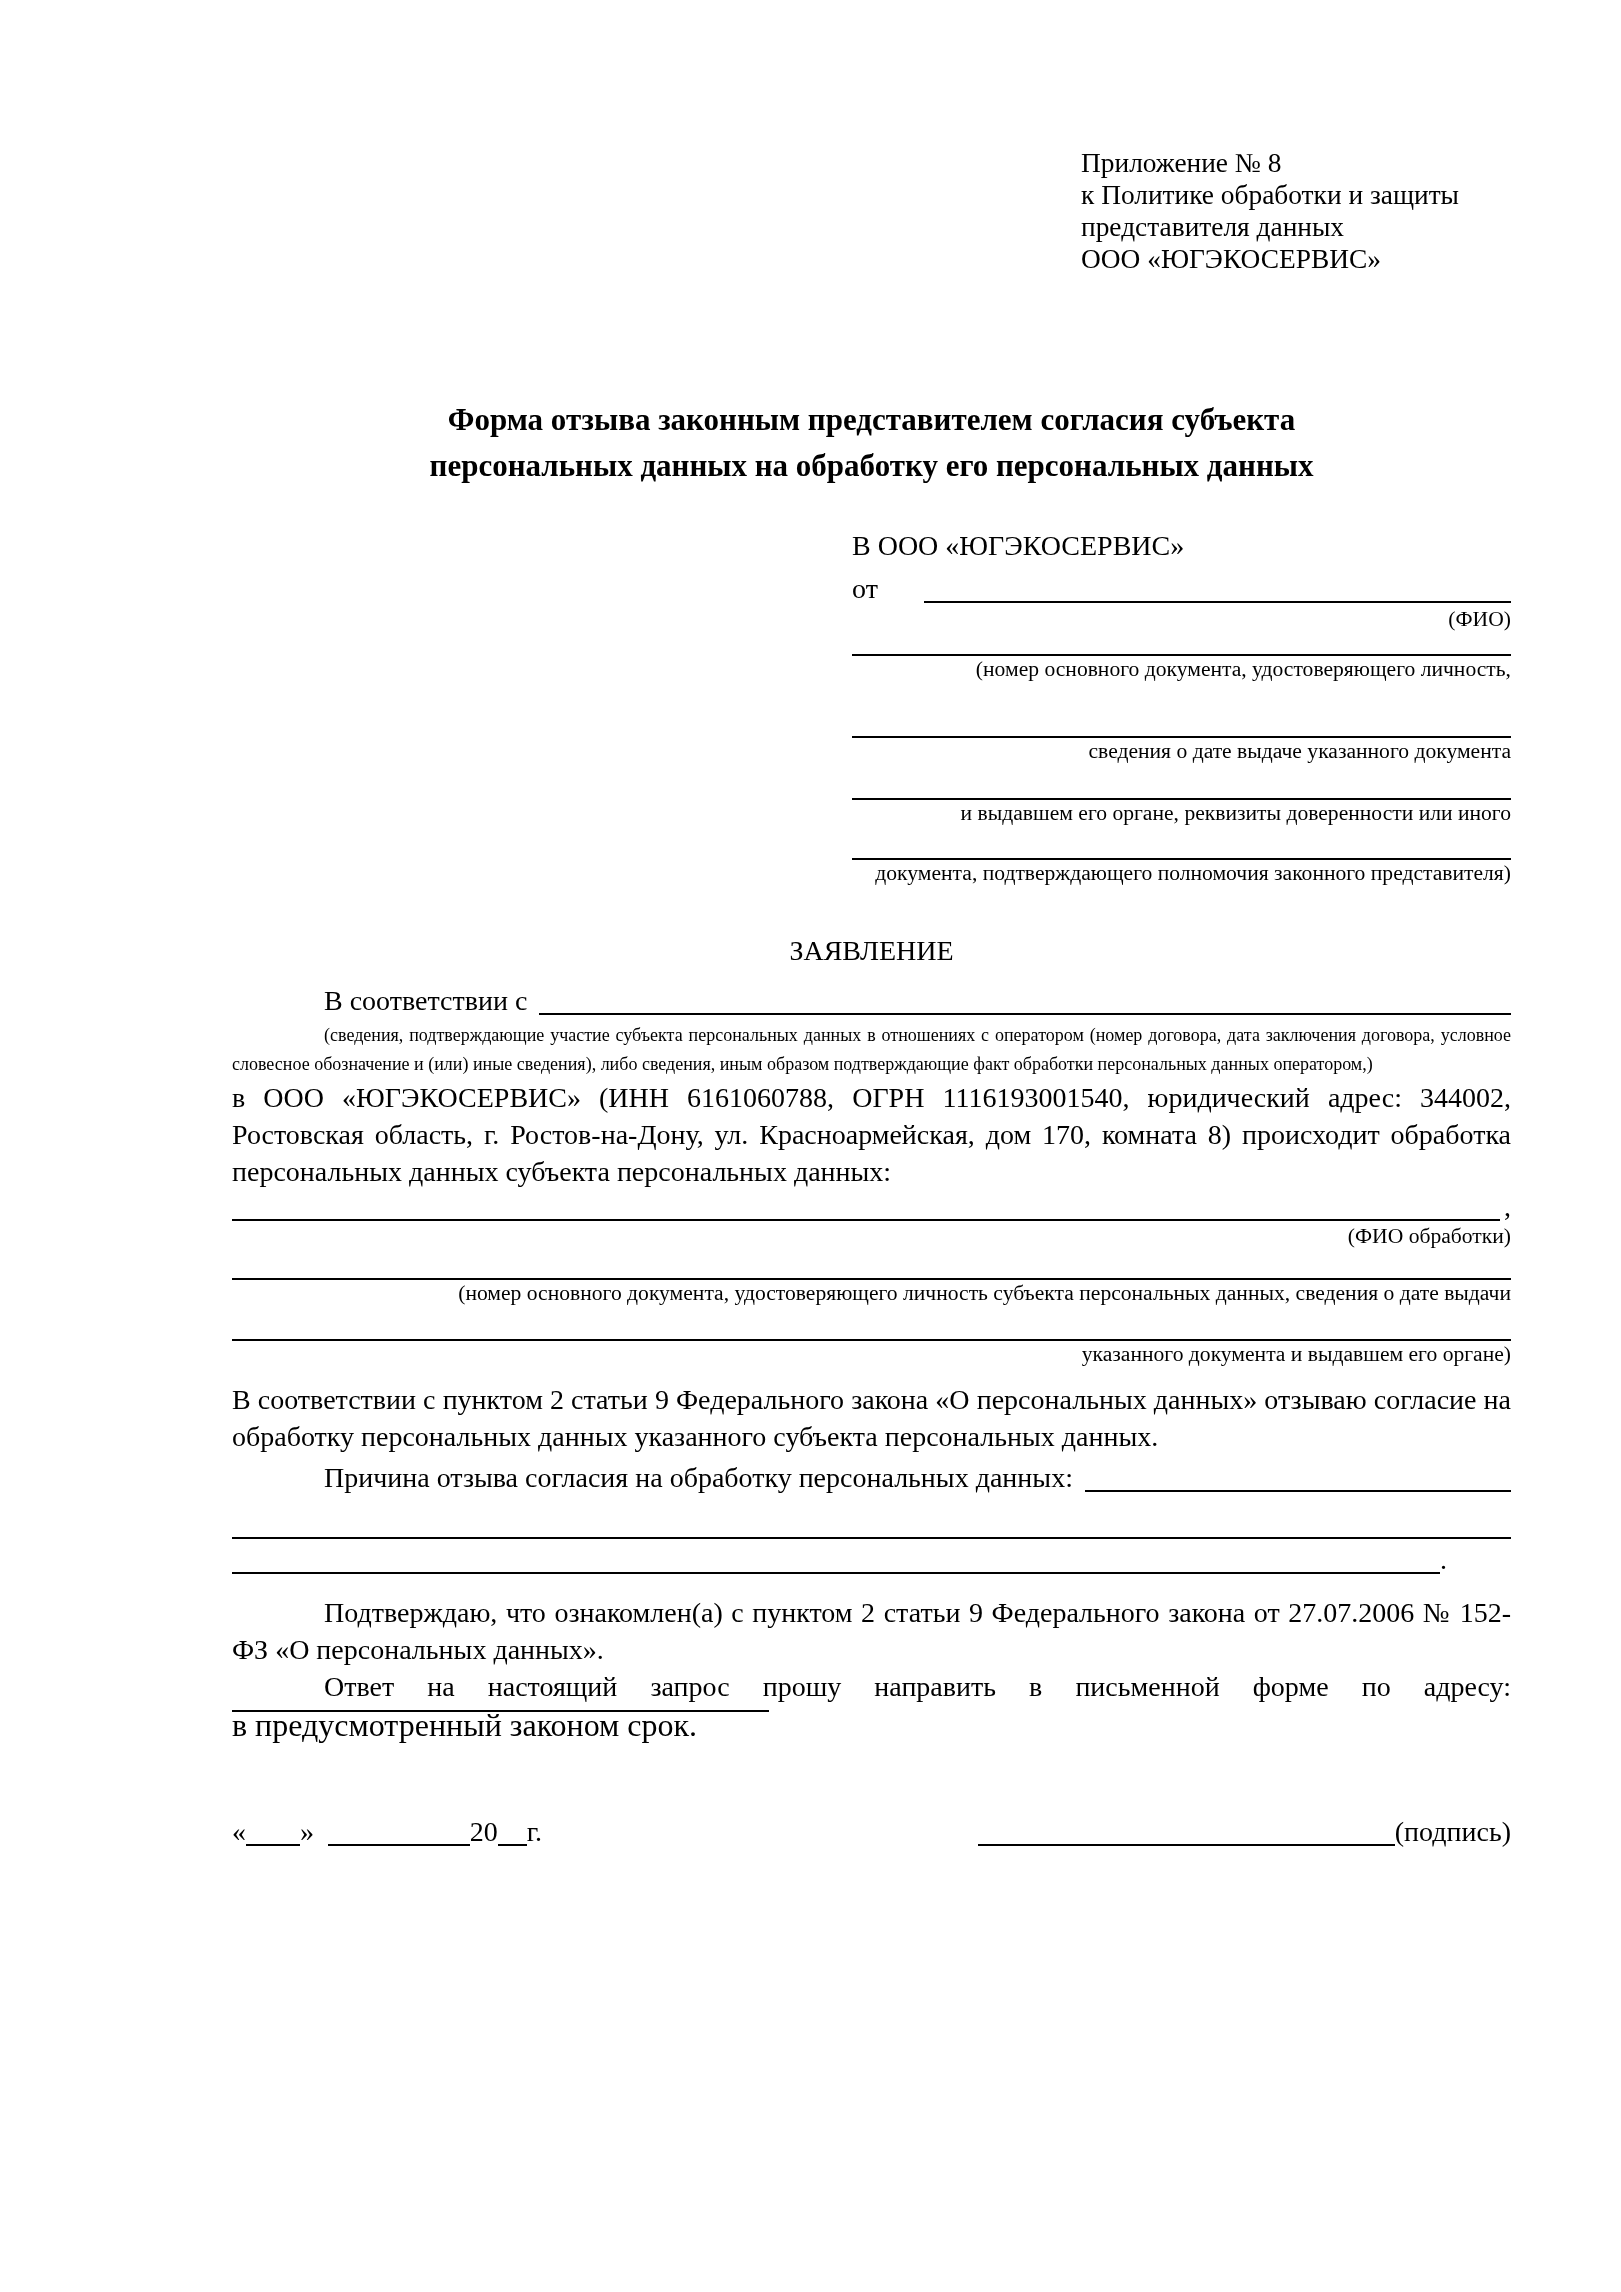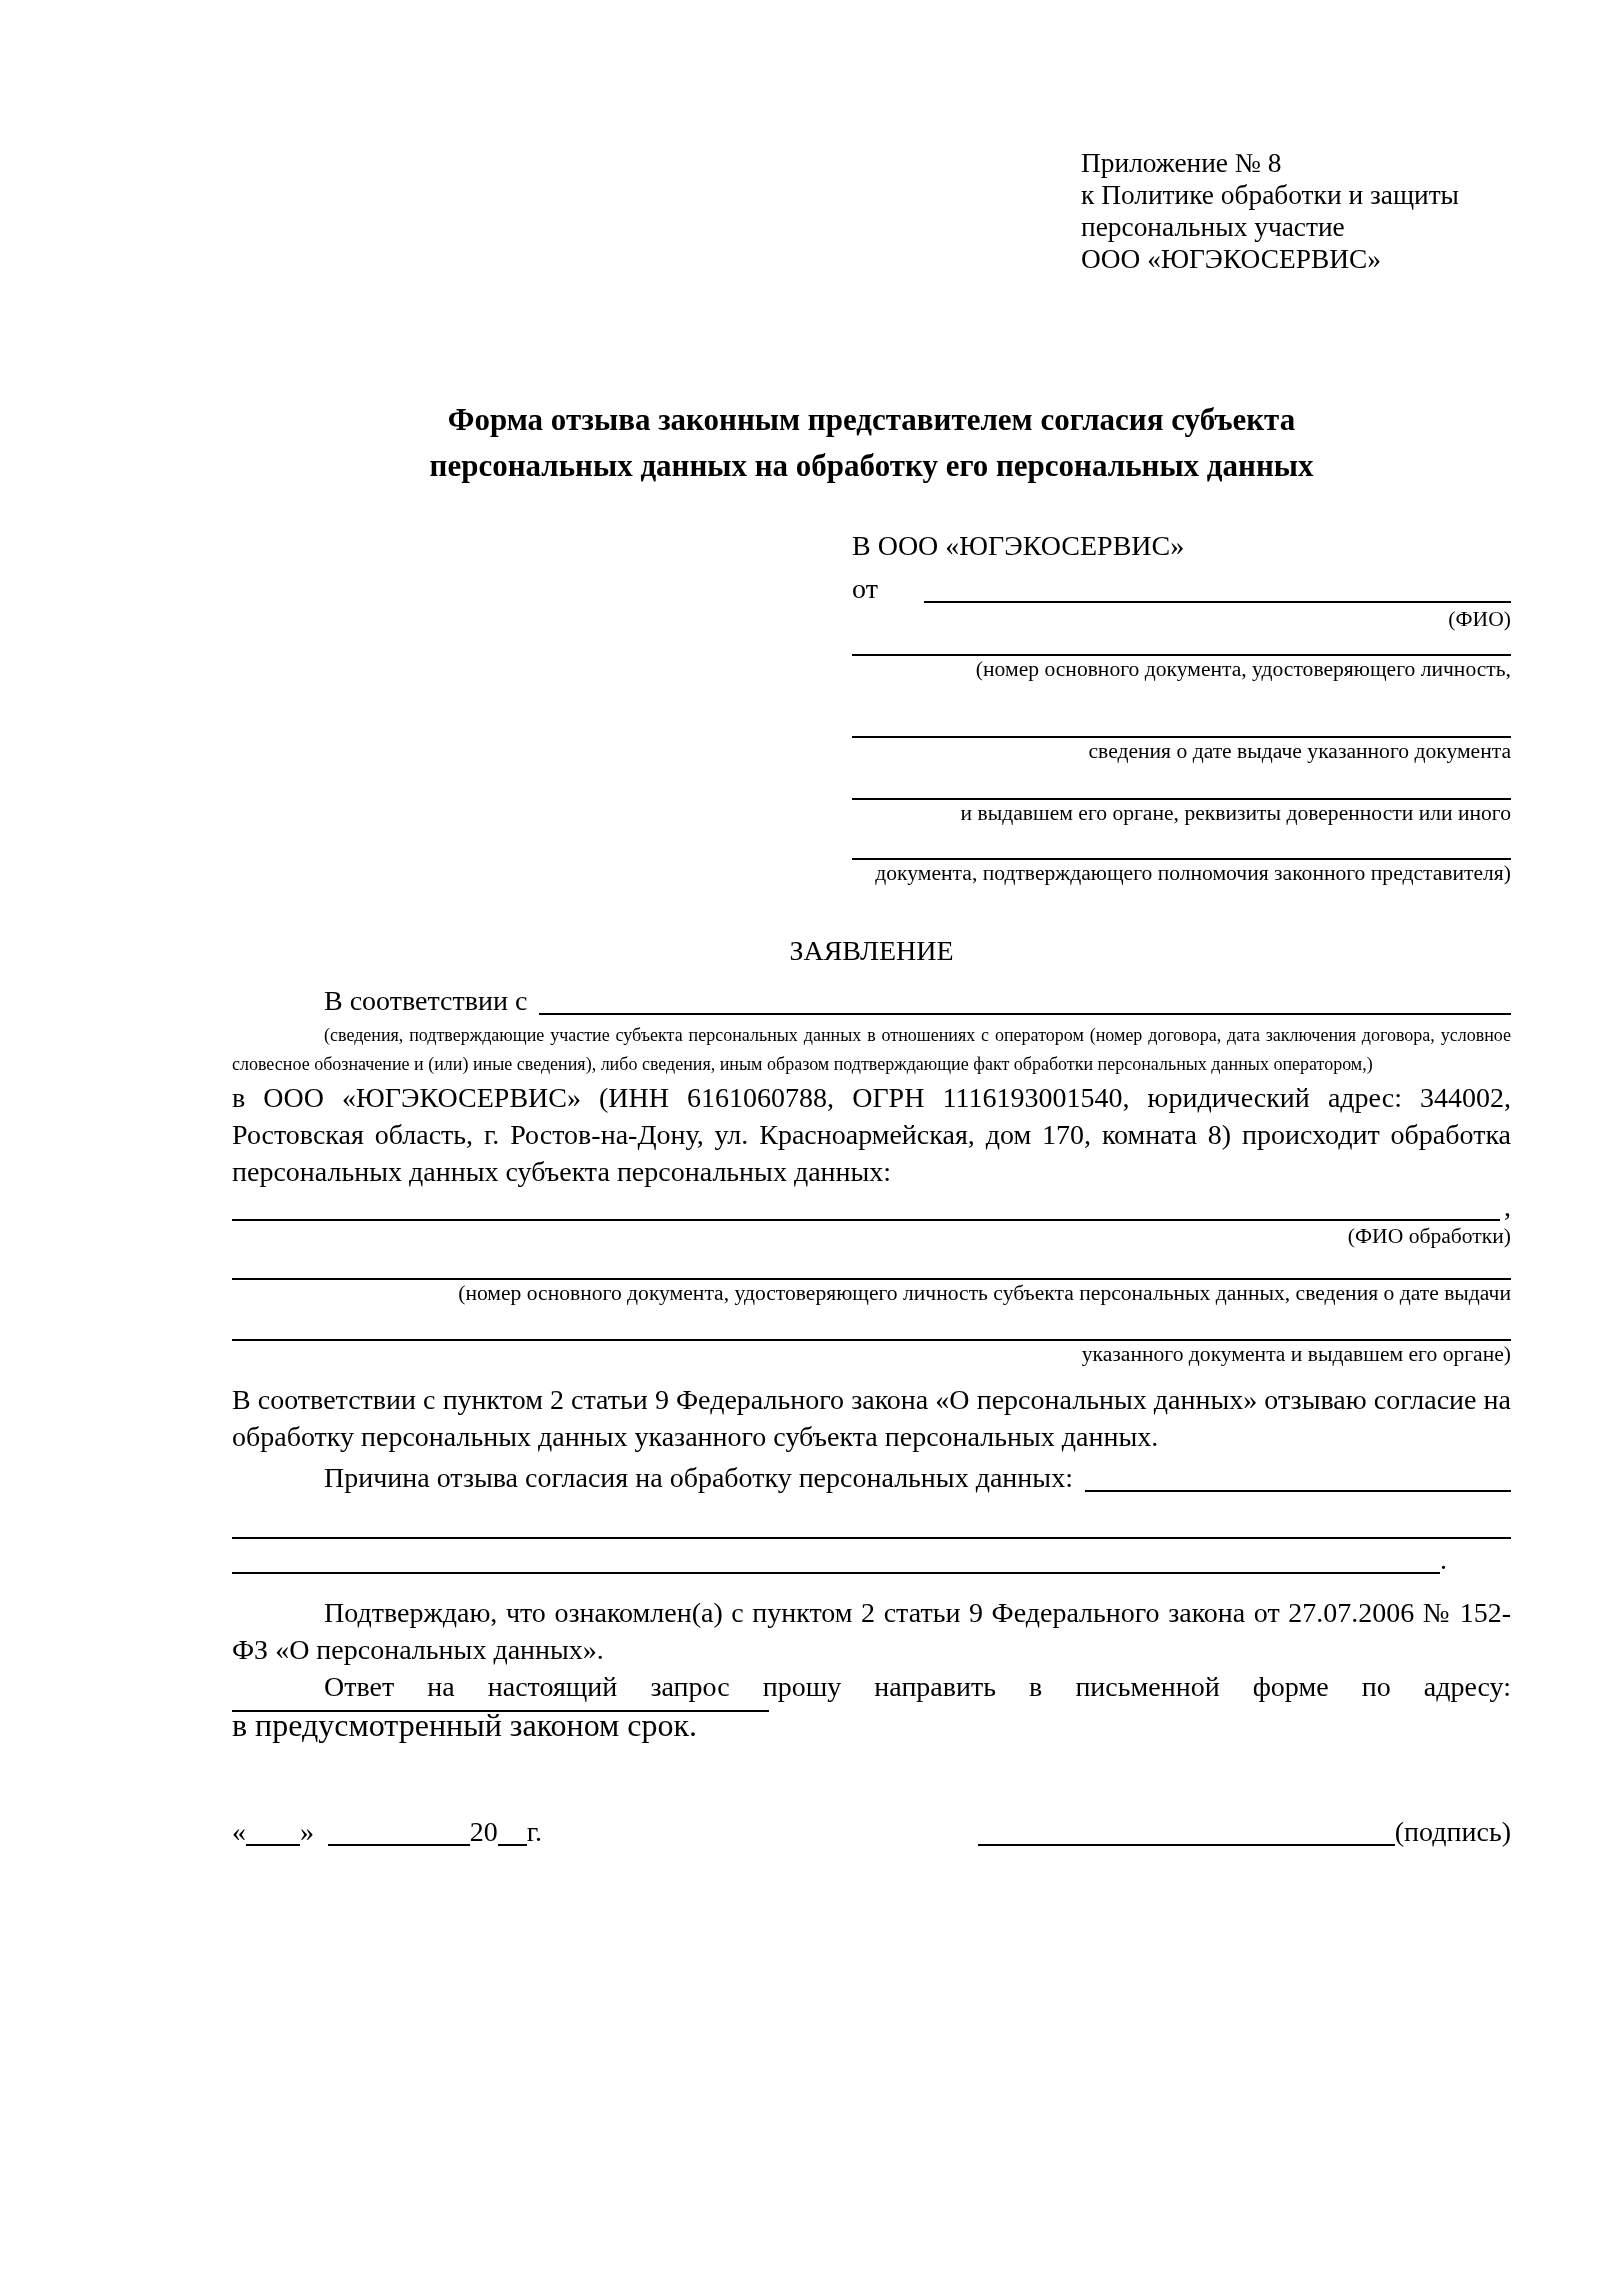--- a/index.html
+++ b/index.html
@@ -71,21 +71,21 @@
   .w55 { width: 54px; } .w145 { width: 142px; margin-left: 13.7px; } .w30 { width: 29px; } .w425 { width: 417px; }
 </style>
 </head>
 <body>
 
 <div class="page">
 
   <header class="appendix">
     <div>Приложение № 8</div>
     <div>к Политике обработки и защиты</div>
-    <div>персональных участие</div>
+    <div>представителя данных</div>
     <div>ООО «ЮГЭКОСЕРВИС»</div>
   </header>
 
   <h1 class="title">
     <span class="title-line">Форма отзыва законным представителем согласия субъекта</span>
     <span class="title-line">персональных данных на обработку его персональных данных</span>
   </h1>
 
   <section class="addressee">
     <div>В ООО «ЮГЭКОСЕРВИС»</div>

